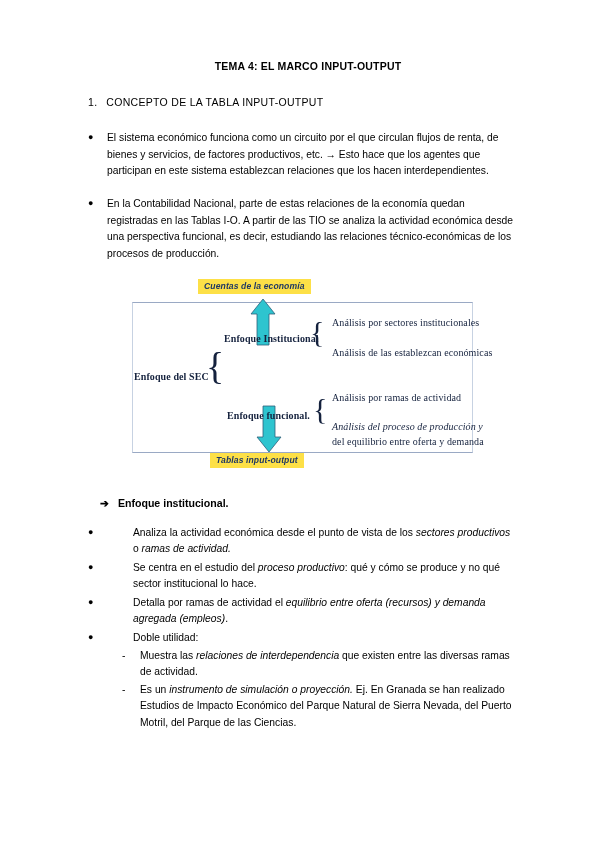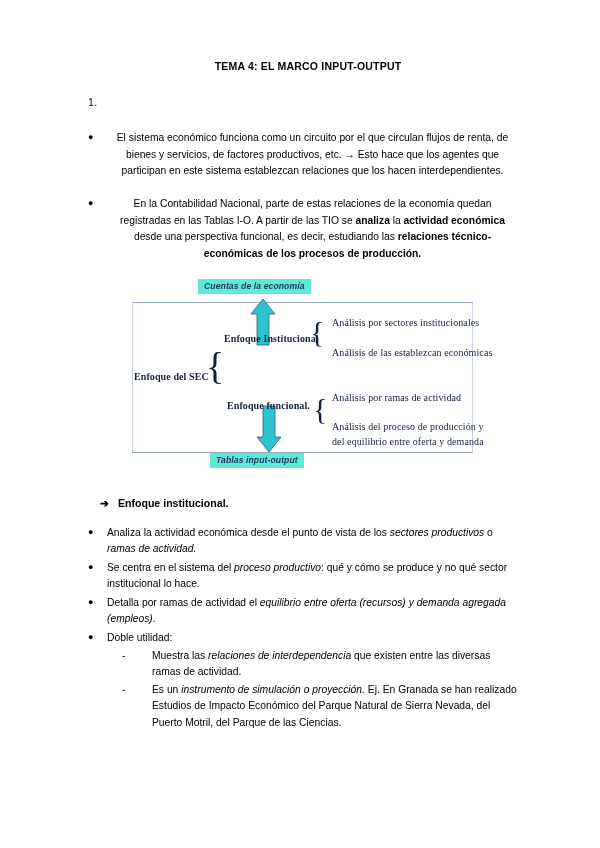--- a/index.html
+++ b/index.html
@@ -55,60 +55,60 @@
     font-size: 10.3px;
     line-height: 1.62;
     margin-bottom: 16px;
   }
   .bullet .dot {
     flex: none;
     width: 9px;
     font-size: 9px;
     line-height: 1.7;
   }
-  .bullet .btext { flex: 1; text-align: center; }
+  .bullet .btext { flex: 1; }
 
   .bullet-tight {
     display: flex;
     gap: 10px;
     font-size: 10.3px;
     line-height: 1.6;
     margin-bottom: 2px;
   }
   .bullet-tight .dot {
     flex: none;
     width: 9px;
     font-size: 9px;
     line-height: 1.7;
   }
-  .bullet-tight .btext { flex: 1; }
+  .bullet-tight .btext { flex: 1; margin-left: 26px; }
 
   .subitem {
     display: flex;
     gap: 11px;
     font-size: 10.3px;
     line-height: 1.6;
     margin: 1px 0 1px 34px;
   }
   .subitem .dash {
     flex: none;
     width: 7px;
   }
-  .subitem .stext { flex: 1; margin-left: 12px; }
+  .subitem .stext { flex: 1; }
 
   .arrow-head {
     display: flex;
     gap: 9px;
     font-size: 10.6px;
     font-weight: bold;
     margin: 0 0 16px 12px;
   }
   .arrow-head .glyph { flex: none; }
 
-  b { font-weight: bold; }
+  b { font-weight: normal; }
   i { font-style: italic; }
 
   
   .diagram {
     position: relative;
     width: 360px;
     height: 196px;
     margin: 6px 0 22px 44px;
   }
   .diag-box {
@@ -118,21 +118,21 @@
     width: 341px;
     height: 151px;
     border-top: 1px solid #9aa9c4;
     border-bottom: 1px solid #9aa9c4;
     border-left: 1px solid #c7d2e2;
     border-right: 1px solid #c7d2e2;
     box-sizing: border-box;
   }
   .tag {
     position: absolute;
-    background: #5eead4;
+    background: #fde047;
     color: #1f3864;
     font-size: 8.6px;
     font-weight: bold;
     font-style: italic;
     padding: 2.5px 6px 3px 6px;
     white-space: nowrap;
     letter-spacing: 0.1px;
   }
   .tag-top { left: 66px; top: 0px; }
   .tag-bottom { left: 78px; top: 174px; }
@@ -164,20 +164,21 @@
 </head>
 <body>
 
 <div class="page">
   <div class="content">
 
     <div class="doc-title">TEMA 4: EL MARCO INPUT-OUTPUT</div>
 
     <div class="section-heading">
       <span class="num">1.</span>
+      <span>CONCEPTO DE LA TABLA INPUT-OUTPUT</span>
     </div>
 
     <div class="bullet">
       <span class="dot">●</span>
       <span class="btext">El sistema económico funciona como un circuito por el que circulan flujos de renta, de bienes y servicios, de factores productivos, etc. → Esto hace que los agentes que participan en este sistema establezcan relaciones que los hacen interdependientes.</span>
     </div>
 
     <div class="bullet">
       <span class="dot">●</span>
       <span class="btext"><span>En la Contabilidad Nacional, parte de estas relaciones de la economía quedan registradas en las Tablas I-O. A partir de las TIO se </span><b>analiza</b><span> la </span><b>actividad económica</b><span> desde una perspectiva funcional, es decir, estudiando las </span><b>relaciones técnico-económicas de los procesos de producción.</b></span>
@@ -198,47 +199,47 @@
       <div class="arrow-down">
         <svg width="26" height="48" viewBox="0 0 26 48">
           <polygon points="13,47 25,32 19,32 19,1 7,1 7,32 1,32" fill="#2ec4cf" stroke="#2f5f7a" stroke-width="0.8"></polygon>
         </svg>
       </div>
 
       <div class="dlabel bold" style="left:2px; top:92px;">Enfoque del SEC</div>
       <div class="brace" style="left:74px; top:68px; font-size:38px;">{</div>
 
       <div class="dlabel bold" style="left:92px; top:54px;">Enfoque Institucional</div>
-      <div class="dlabel bold" style="left:95px; top:121px;">Enfoque funcional.</div>
+      <div class="dlabel bold" style="left:95px; top:131px;">Enfoque funcional.</div>
 
       <div class="brace" style="left:178px; top:38px; font-size:30px;">{</div>
       <div class="brace" style="left:181px; top:115px; font-size:30px;">{</div>
 
       <div class="dlabel" style="left:200px; top:38px;">Análisis por sectores institucionales</div>
       <div class="dlabel" style="left:200px; top:68px;">Análisis de las establezcan económicas</div>
       <div class="dlabel" style="left:200px; top:113px;">Análisis por ramas de actividad</div>
-      <div class="dlabel" style="left:200px; top:142px;">Análisis del proceso de producción y</div>
+      <div class="dlabel" style="left:200px; top:142px;font-style:italic;">Análisis del proceso de producción y</div>
       <div class="dlabel" style="left:200px; top:157px;">del equilibrio entre oferta y demanda</div>
 
       <div class="tag tag-bottom">Tablas input-output</div>
     </div>
 
     <div class="arrow-head">
       <span class="glyph">➔</span>
       <span>Enfoque institucional.</span>
     </div>
 
     <div class="bullet-tight">
       <span class="dot">●</span>
       <span class="btext"><span>Analiza la actividad económica desde el punto de vista de los </span><i>sectores productivos</i><span> o </span><i>ramas de actividad.</i></span>
     </div>
 
     <div class="bullet-tight">
       <span class="dot">●</span>
-      <span class="btext"><span>Se centra en el sistema del </span><i>proceso productivo</i><span>: qué y cómo se produce y no qué sector institucional lo hace.</span></span>
+      <span class="btext"><span>Se centra en el estudio del </span><i>proceso productivo</i><span>: qué y cómo se produce y no qué sector institucional lo hace.</span></span>
     </div>
 
     <div class="bullet-tight">
       <span class="dot">●</span>
       <span class="btext"><span>Detalla por ramas de actividad el </span><i>equilibrio entre oferta (recursos) y demanda agregada (empleos)</i><span>.</span></span>
     </div>
 
     <div class="bullet-tight">
       <span class="dot">●</span>
       <span class="btext">Doble utilidad:</span>

